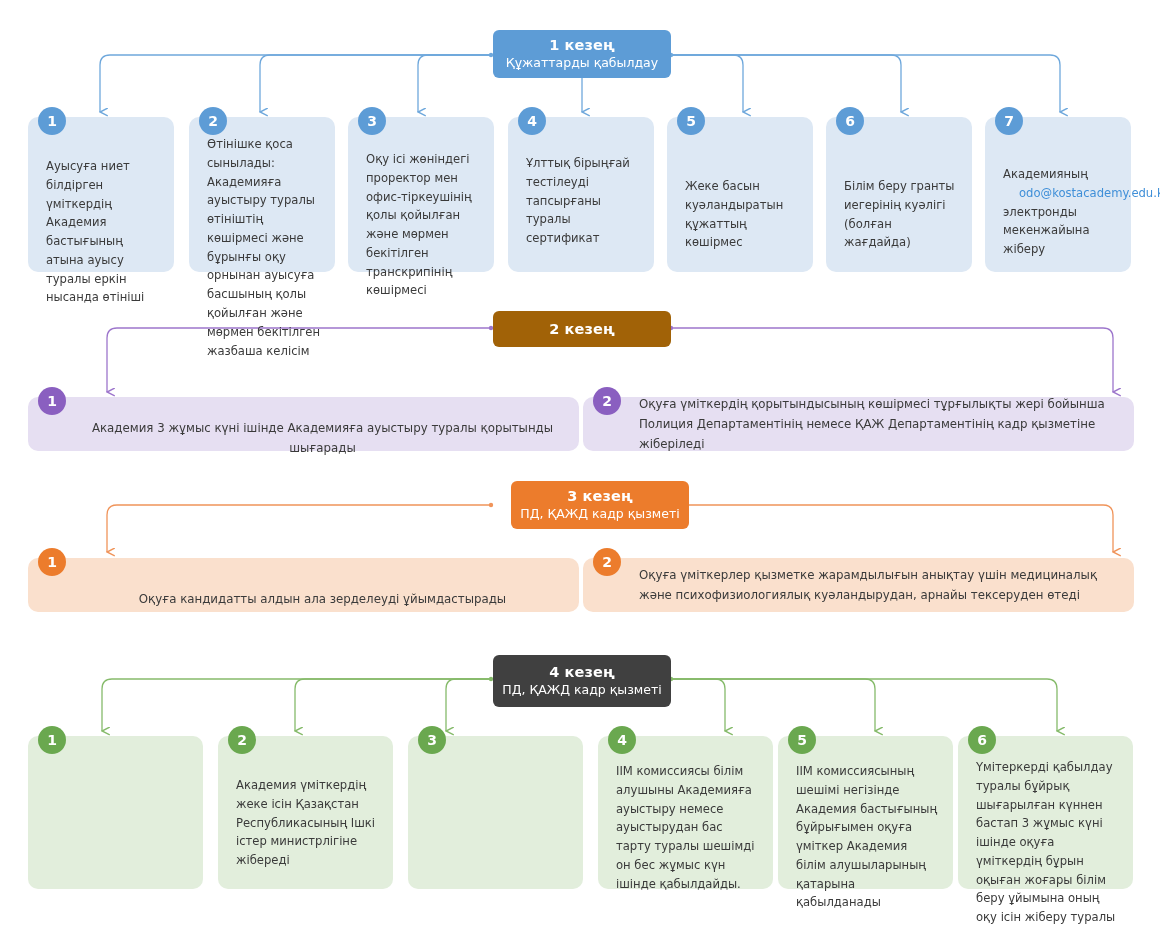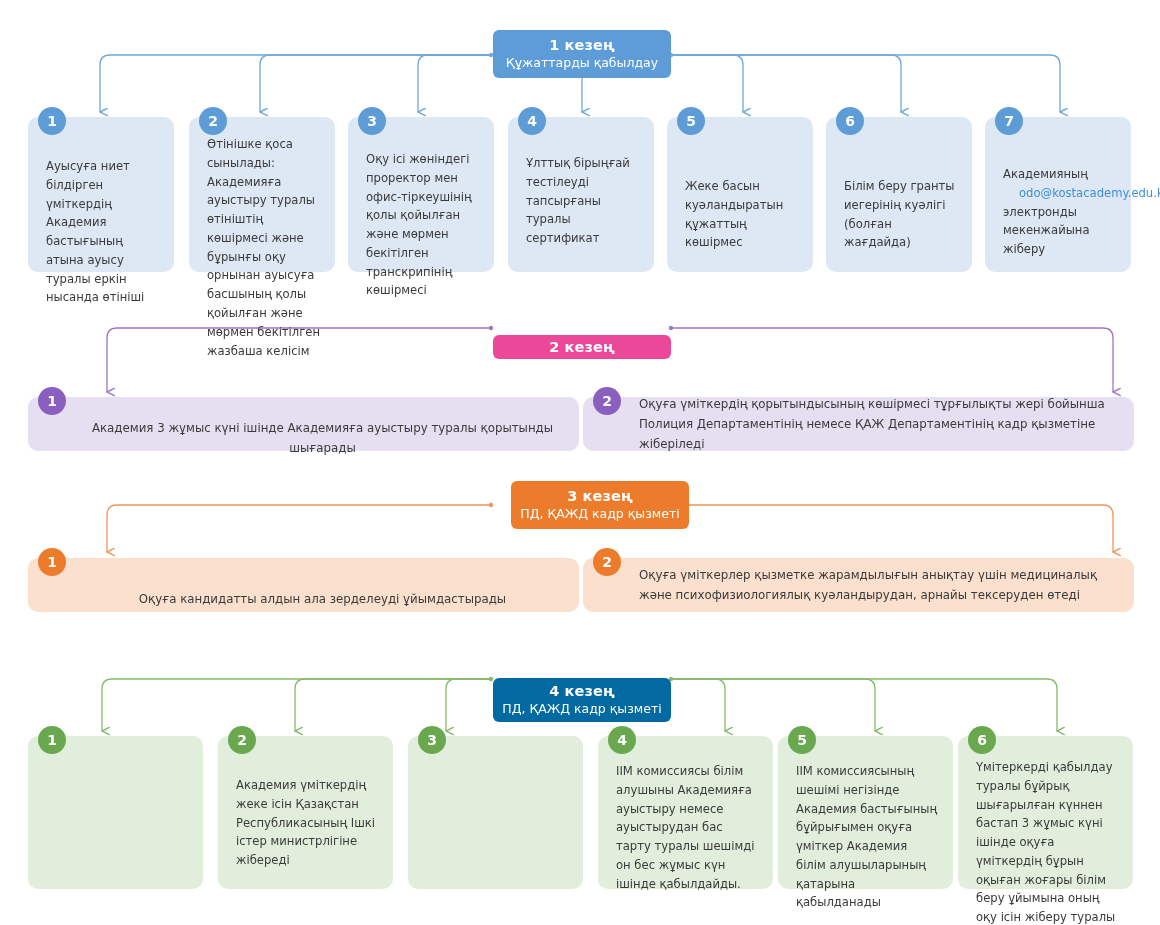--- a/index.html
+++ b/index.html
@@ -197,21 +197,21 @@
     <div class="card" style="left:985px; top:117px; width:146px; height:155px;">
       <div class="badge">7</div>
       <div class="card-text" style="top:48px;">
         <span>Академияның </span><span class="link">odo@kostacademy.edu.kz</span><span> электронды мекенжайына жіберу</span>
       </div>
     </div>
   </div>
 
   <div class="s2">
 
-    <div class="stage-header" style="left:493px; top:311px; width:178px; height:24px; background:#ec4899;margin-top:24px;">
+    <div class="stage-header" style="left:493px; top:311px; width:178px; height:36px; background:#a16207;">
       <div class="stage-title">2 кезең</div>
     </div>
 
     <div class="card" style="left:28px; top:397px; width:551px; height:54px;">
       <div class="badge">1</div>
       <div class="wide-text center">Академия 3 жұмыс күні ішінде Академияға ауыстыру туралы қорытынды шығарады</div>
     </div>
 
     <div class="card" style="left:583px; top:397px; width:551px; height:54px;">
       <div class="badge">2</div>
@@ -232,21 +232,21 @@
     </div>
 
     <div class="card" style="left:583px; top:558px; width:551px; height:54px;">
       <div class="badge">2</div>
       <div class="wide-text">Оқуға үміткерлер қызметке жарамдылығын анықтау үшін медициналық және психофизиологиялық куәландырудан, арнайы тексеруден өтеді</div>
     </div>
   </div>
 
   <div class="s4">
 
-    <div class="stage-header" style="left:493px; top:678px; width:178px; height:44px; background:#0369a1;">
+    <div class="stage-header" style="left:493px; top:655px; width:178px; height:52px; background:#404040;">
       <div class="stage-title">4 кезең</div>
       <div class="stage-sub">ПД, ҚАЖД кадр қызметі</div>
     </div>
 
     <div class="card" style="left:28px; top:736px; width:175px; height:153px;">
       <div class="badge">1</div>
     </div>
 
     <div class="card" style="left:218px; top:736px; width:175px; height:153px;">
       <div class="badge">2</div>

